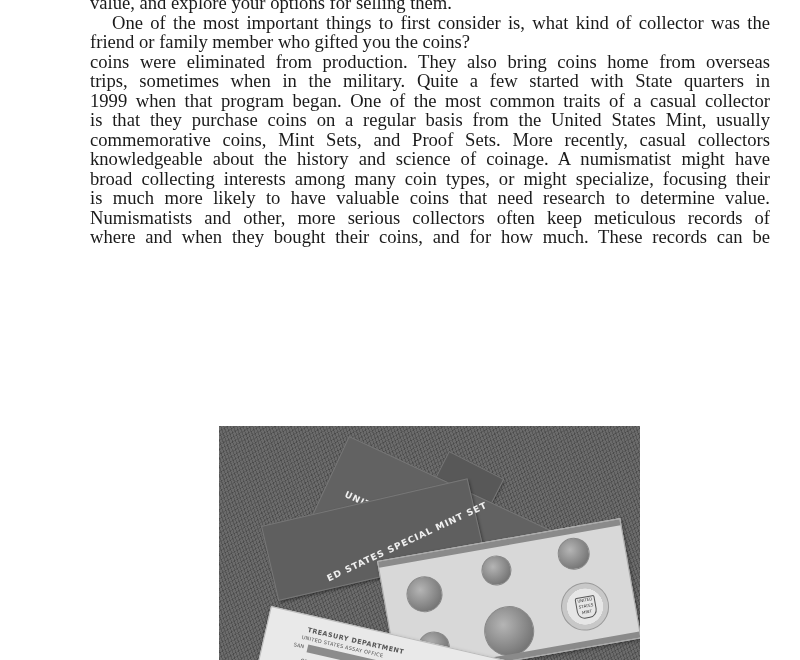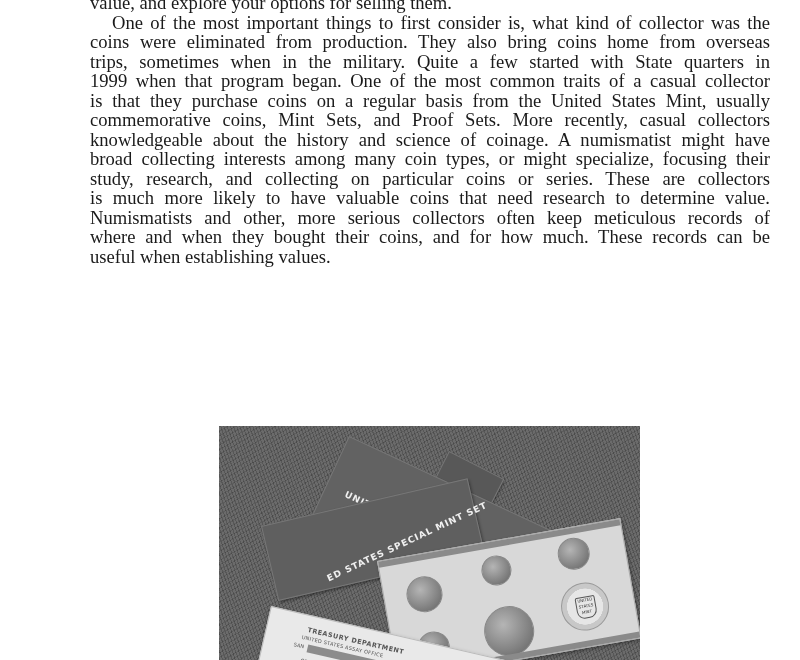--- a/index.html
+++ b/index.html
@@ -172,32 +172,31 @@
       background: #8c8c8c;
     }
     .card-official { left: 40px; top: 42px; font-size: 5px; }
   </style>
 </head>
 <body>
 
 <div class="page" id="page">
     <div class="line last">value, and explore your options for selling them.</div>
     <div class="line indent">One of the most important things to first consider is, what kind of collector was the</div>
+    <div class="line last">friend or family member who gifted you the coins?</div>
     <div class="line">coins were eliminated from production. They also bring coins home from overseas</div>
     <div class="line">trips, sometimes when in the military. Quite a few started with State quarters in</div>
     <div class="line">1999 when that program began. One of the most common traits of a casual collector</div>
     <div class="line">is that they purchase coins on a regular basis from the United States Mint, usually</div>
     <div class="line">commemorative coins, Mint Sets, and Proof Sets. More recently, casual collectors</div>
     <div class="line">knowledgeable about the history and science of coinage. A numismatist might have</div>
     <div class="line">broad collecting interests among many coin types, or might specialize, focusing their</div>
-    <div class="line">study, research, and collecting on particular coins or series. These are collectors</div>
     <div class="line">is much more likely to have valuable coins that need research to determine value.</div>
     <div class="line">Numismatists and other, more serious collectors often keep meticulous records of</div>
     <div class="line">where and when they bought their coins, and for how much. These records can be</div>
-    <div class="line last">useful when establishing values.</div>
   </div>
 
 <div class="figure">
   <div class="carpet"></div>
 
   <div class="folder folder-back"></div>
 
   <div class="folder folder-a">
     <span class="folder-label label-a">UNITED STATES SPECIAL</span>
   </div>

